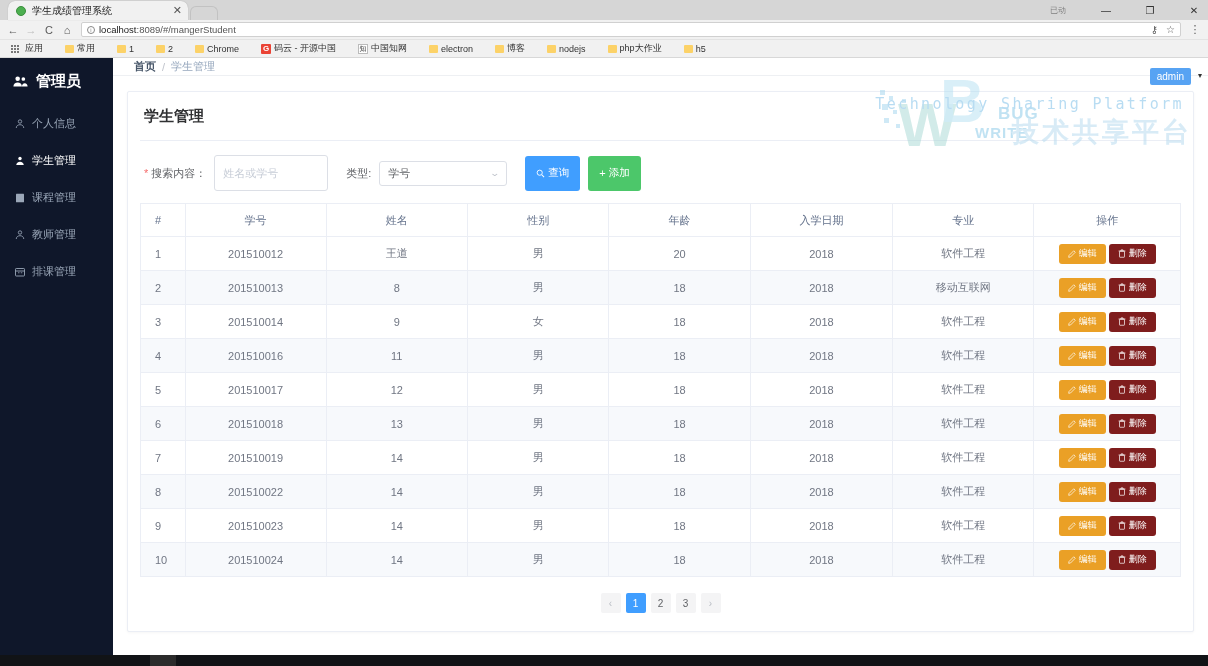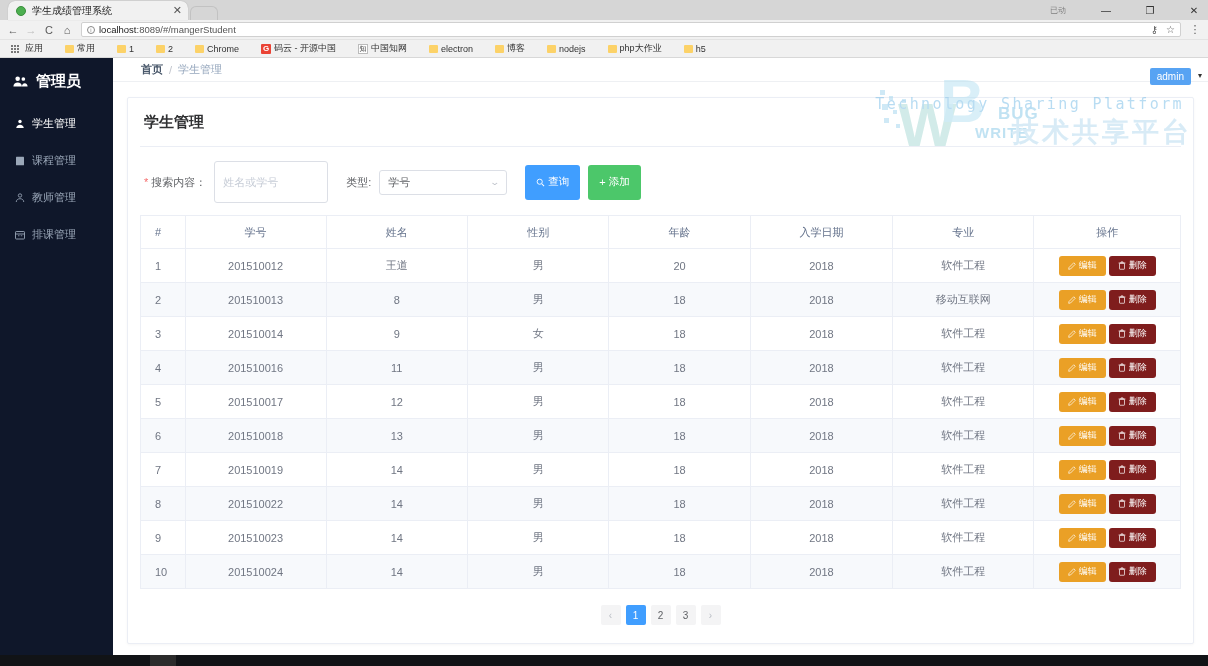--- a/index.html
+++ b/index.html
@@ -124,22 +124,22 @@
     display: flex; align-items: center; gap: 6px;
     padding: 11px 0 11px 14px; font-size: 11px; color: #9aa7b8;
     cursor: pointer;
   }
   .side-item.active { color: #ffffff; }
   .side-icon { width: 12px; height: 12px; flex:0 0 auto; display:block; }
 
   
   .main { flex: 1 1 auto; position: relative; background: #fff; }
   .breadcrumb {
-    height: 24px; display:flex; align-items:center; gap: 6px;
-    padding-left: 28px; font-size: 11px; border-bottom: 1px solid #eef0f3;
+    height: 18px; display:flex; align-items:center; gap: 6px;
+    padding-left: 21px; font-size: 11px; border-bottom: 1px solid #eef0f3;
   }
   .bc-home { color: #475669; font-weight: bold; }
   .bc-sep { color: #c0c4cc; }
   .bc-cur { color: #97a8be; }
 
   .card {
     margin: 15px 14px 0 14px; background: #fff;
     border: 1px solid #ebeef5; border-radius: 2px;
     min-height: 530px;
     box-shadow: 0 1px 3px rgba(0,0,0,.04);
@@ -155,21 +155,21 @@
   .searchbar {
     display: flex; align-items: center; gap: 0;
     padding: 14px 4px 12px 4px;
   }
   .f-label {
     font-size: 11px; color: #606266; margin-right: 8px;
     display: flex; align-items: center;
   }
   .req { color: #f56c6c; margin-right: 3px; font-size: 11px; }
   .f-input {
-    width: 114px; height: 42px; border: 1px solid #dcdfe6;
+    width: 114px; height: 36px; border: 1px solid #dcdfe6;
     border-radius: 3px; font-size: 11px; color: #606266;
     padding: 0 8px; outline: none; background: #fff;
     font-family: inherit;
   }
   .f-input::placeholder { color: #c6ccd6; }
   .f-select {
     width: 128px; height: 25px; border: 1px solid #dcdfe6;
     border-radius: 3px; font-size: 11px; color: #606266;
     padding: 0 8px; display:flex; align-items:center;
     background: #fff; position: relative; cursor: pointer;
@@ -395,20 +395,27 @@
       <div class="side-brand">
         <svg class="side-icon" viewBox="0 0 24 24" style="width:17px;height:17px">
           <circle cx="8" cy="8" r="3.2" fill="#fff"></circle>
           <circle cx="16" cy="8.5" r="2.6" fill="#fff"></circle>
           <path d="M2 19c0-3.3 2.7-5.5 6-5.5s6 2.2 6 5.5z" fill="#fff"></path>
           <path d="M14 19c0-2.6 1.6-4.6 4-4.6s4 2 4 4.6z" fill="#fff"></path>
         </svg>
         <span>管理员</span>
       </div>
       <div id="sidebar-items">
+          <div class="side-item">
+            <svg class="side-icon" viewBox="0 0 24 24">
+              <circle cx="12" cy="7" r="3.4" fill="none" stroke="currentColor" stroke-width="1.7"></circle>
+              <path d="M4.5 20c0-4.1 3.4-6.6 7.5-6.6s7.5 2.5 7.5 6.6" fill="none" stroke="currentColor" stroke-width="1.7"></path>
+            </svg>
+            <span>个人信息</span>
+          </div>
           <div class="side-item active">
             <svg class="side-icon" viewBox="0 0 24 24">
               <circle cx="12" cy="7" r="3.4" fill="currentColor"></circle>
               <path d="M4.5 20c0-4.1 3.4-6.6 7.5-6.6s7.5 2.5 7.5 6.6z" fill="currentColor"></path>
             </svg>
             <span>学生管理</span>
           </div>
           <div class="side-item">
             <svg class="side-icon" viewBox="0 0 24 24">
               <rect x="4" y="3.5" width="16" height="17" rx="1" fill="currentColor"></rect>

